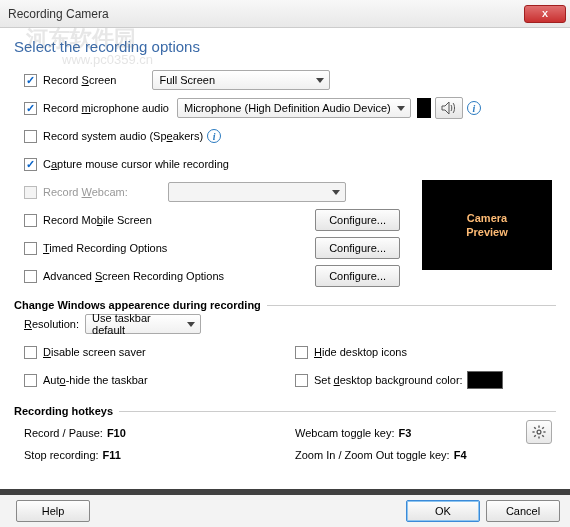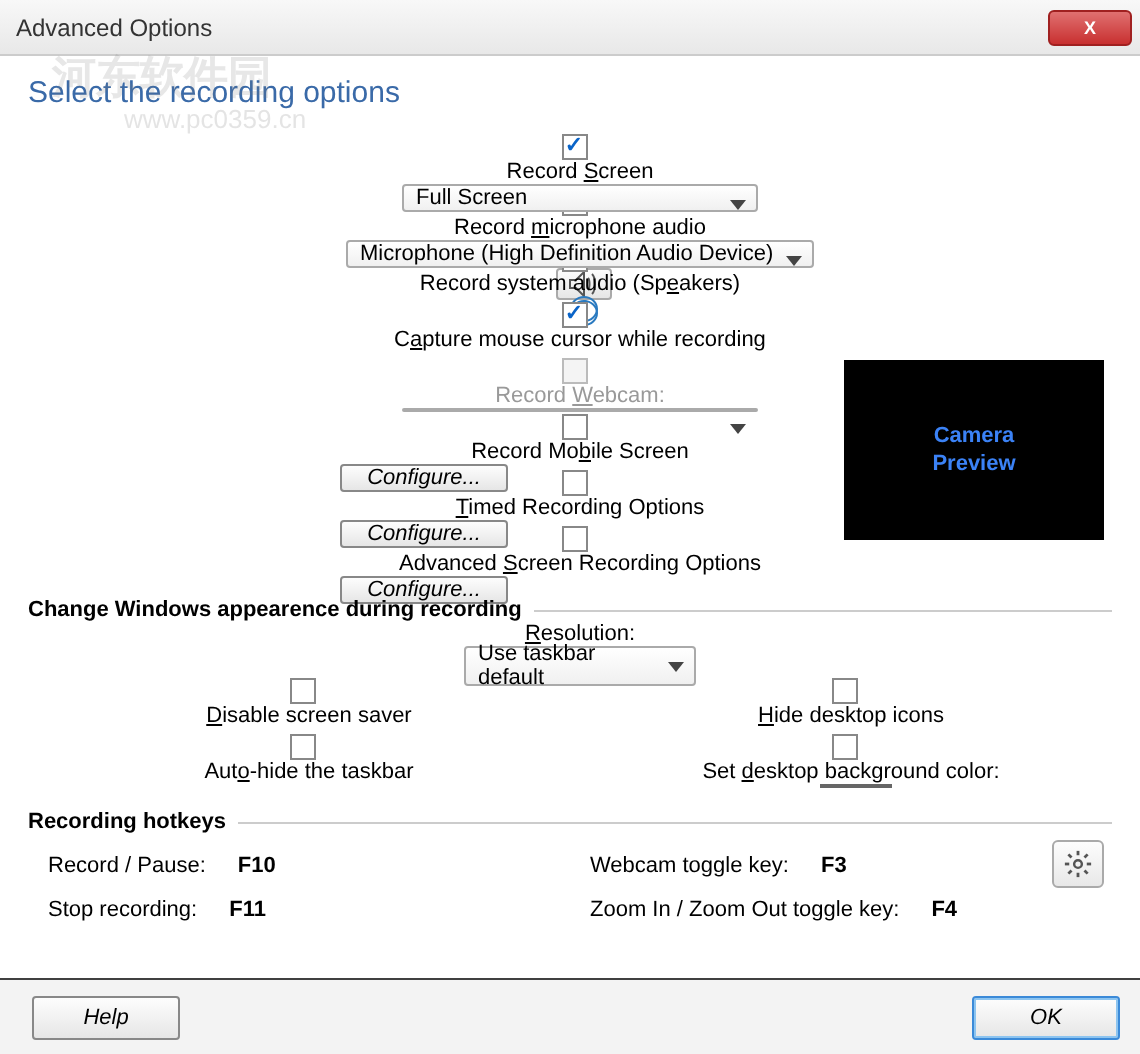--- a/index.html
+++ b/index.html
@@ -5,67 +5,67 @@
 * { box-sizing: border-box; margin: 0; padding: 0; font-family: "Segoe UI", Tahoma, sans-serif; font-size: 11px; }
 body { background: #fff; width: 570px; height: 527px; overflow: hidden; position: relative; }
 
 .titlebar { height: 28px; background: linear-gradient(#f8f8f8,#e8e8e8); border-bottom: 1px solid #ccc; display: flex; align-items: center; padding: 0 4px; }
 .titlebar .title { flex: 1; padding-left: 4px; color: #333; font-size: 12px; }
 .titlebar .close { width: 42px; height: 18px; background: linear-gradient(#e07070,#c83030); border: 1px solid #a02020; border-radius: 3px; display: flex; align-items: center; justify-content: center; color:#fff; font-weight:bold; font-size:9px; cursor:pointer; }
 
 .content { padding: 10px 14px 0 14px; }
 .subtitle { color: #3a6aa8; font-size: 15px; margin-bottom: 12px; }
 
-.row { display: flex; align-items: center; height: 26px; margin-bottom: 2px; margin-left: 10px; flex-direction: column; }
+.row { display: flex; align-items: center; height: 26px; margin-bottom: 2px; margin-left: 10px; }
 .chk { width: 13px; height: 13px; border: 1px solid #888; background: #fff; display: inline-flex; align-items: center; justify-content: center; margin-right: 6px; flex-shrink: 0; cursor: pointer; }
 .chk.checked::after { content: "✓"; color: #0a64c8; font-size: 11px; font-weight: bold; line-height: 1; }
 .chk.disabled { border-color: #bbb; background: #f4f4f4; }
 .lbl { color: #000; }
 .lbl.disabled { color: #999; }
 .lbl .accel { text-decoration: underline; }
 
 .select { height: 20px; border: 1px solid #aaa; background: linear-gradient(#fff,#f0f0f0); display: inline-flex; align-items: center; padding: 0 16px 0 6px; position: relative; border-radius: 2px; cursor: pointer; }
 .select::after { content:""; position:absolute; right:5px; top:7px; border-left:4px solid transparent; border-right:4px solid transparent; border-top:5px solid #444; }
 .select.disabled { background: #f4f4f4; color:#999; }
 
-.btn { height: 22px; min-width: 80px; border: 1px solid #888; background: linear-gradient(#fdfdfd,#e6e6e6); border-radius: 2px; display:inline-flex; align-items:center; justify-content:center; padding:0 13px; cursor:pointer;font-style:italic; }
+.btn { height: 22px; min-width: 80px; border: 1px solid #888; background: linear-gradient(#fdfdfd,#e6e6e6); border-radius: 2px; display:inline-flex; align-items:center; justify-content:center; padding:0 13px; cursor:pointer; }
 .btn.default { border: 1px solid #3b8ad8; box-shadow: 0 0 0 1px #8cc4f0 inset; }
 
 .info-icon { width:14px; height:14px; border-radius:50%; border:1px solid #2a7ac0; color:#2a7ac0; font-style:italic; font-family:Georgia,serif; font-weight:bold; font-size:10px; display:inline-flex; align-items:center; justify-content:center; margin-left:4px; }
 
 .level-bar { width:14px; height:20px; background:#000; margin-left:6px; }
 .speaker-btn { width:28px; height:22px; border:1px solid #aaa; background:linear-gradient(#fdfdfd,#e6e6e6); border-radius:2px; display:inline-flex; align-items:center; justify-content:center; margin-left:4px; cursor:pointer; }
 
-.preview { position:absolute; right:18px; top:180px; width:130px; height:90px; background:#000; color:#3b82f6; display:flex; align-items:center; justify-content:center; text-align:center; font-weight:bold; font-size:12px; line-height:1.3; }
+.preview { position:absolute; right:18px; top:180px; width:130px; height:90px; background:#000; color:#fdba74; display:flex; align-items:center; justify-content:center; text-align:center; font-weight:bold; font-size:12px; line-height:1.3; }
 
 .section-label { font-weight:bold; color:#000; margin-top:10px; display:flex; align-items:center; }
 .section-label .line { flex:1; height:1px; background:#ccc; margin-left:6px; }
 
 .cols2 { display:flex; }
 .cols2 > div { flex:1; }
 
 .hotkey-row { display:flex; align-items:flex-end; height:22px; margin-left:10px; }
-.hotkey-row .key { font-weight:bold; margin-left:16px; }
+.hotkey-row .key { font-weight:bold; margin-left:4px; }
 
 .color-well { width:36px; height:18px; background:#000; border:1px solid #666; margin-left:4px; }
 
 .gear-btn { width:26px; height:24px; border:1px solid #aaa; border-radius:3px; background:linear-gradient(#fdfdfd,#e8e8e8); position:absolute; right:18px; top:420px; display:flex; align-items:center; justify-content:center; cursor:pointer; }
 
-.btnbar { position:absolute; bottom:0; left:0; right:0; height:38px; border-top:1px solid #404040; background:#f3f3f3; display:flex; align-items:center; padding:0 10px; }
+.btnbar { position:absolute; bottom:0; left:0; right:0; height:38px; border-top:6px solid #404040; background:#f3f3f3; display:flex; align-items:center; padding:0 10px; }
 .btnbar .spacer { flex:1; }
 .btnbar .btn { min-width:74px; margin-left:6px; }
 
 .watermark { position:absolute; top:24px; left:6px; font-size:22px; font-weight:bold; color:rgba(120,120,120,0.18); z-index:50; pointer-events:none;margin-left:20px; }
 .watermark2 { position:absolute; top:52px; left:62px; font-size:13px; color:rgba(130,130,130,0.22); z-index:50; pointer-events:none; }
 </style>
 </head>
 <body>
 
 <div class="titlebar">
-  <div class="title">Advanced Options</div>
+  <div class="title">Recording Camera</div>
   <div class="close">X</div>
 </div>
 
 <div class="watermark">河东软件园</div>
 <div class="watermark2">www.pc0359.cn</div>
 
 <div class="content">
   <div class="subtitle">Select the recording options</div>
 
   <div class="row">
@@ -219,13 +219,14 @@
         <line x1="2.5" y1="13.5" x2="4.3" y2="11.7"></line>
         <line x1="11.7" y1="4.3" x2="13.5" y2="2.5"></line>
       </g>
     </svg>
 </div>
 
 <div class="btnbar">
   <span class="btn">Help</span>
   <span class="spacer"></span>
   <span class="btn default">OK</span>
+  <span class="btn">Cancel</span>
 </div>
 
 </body></html>

